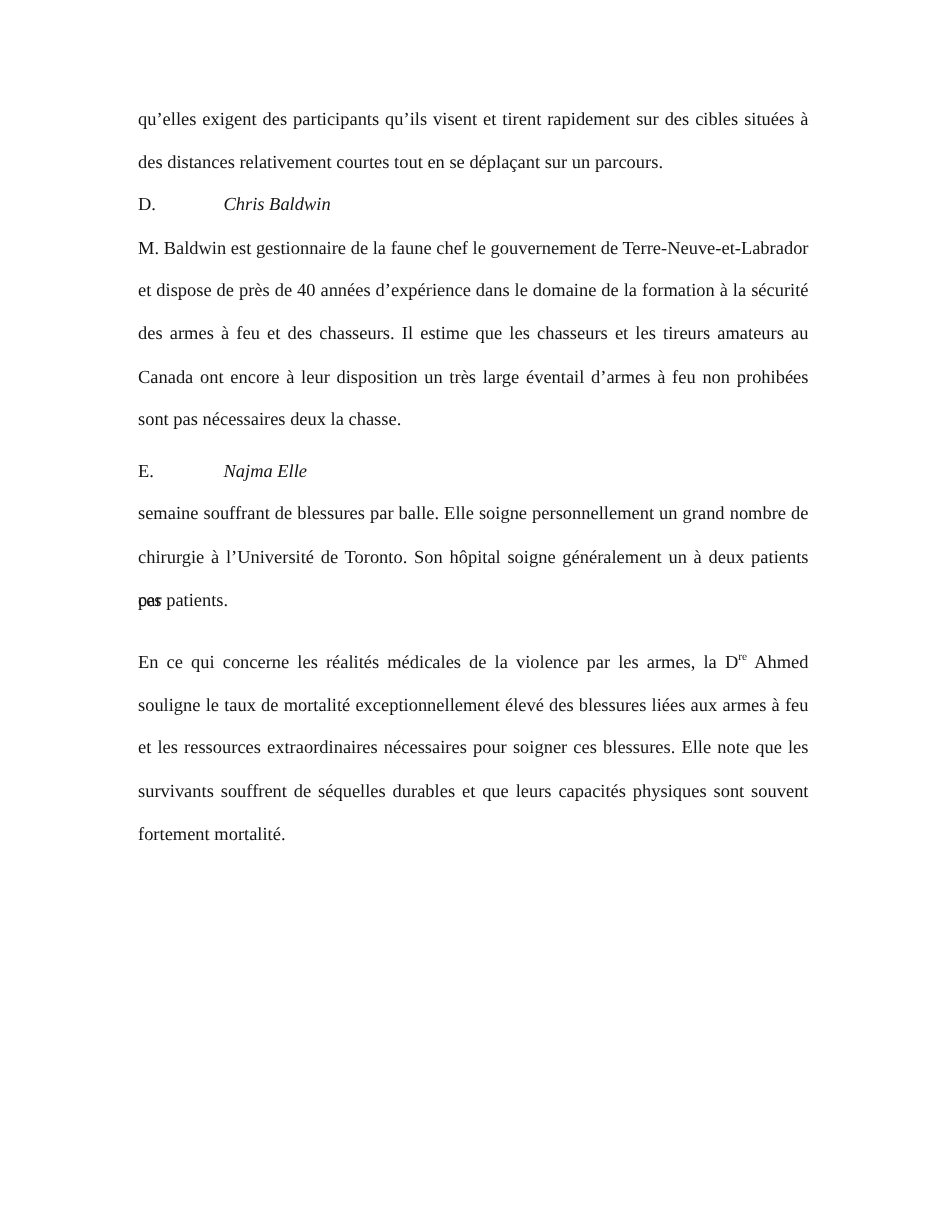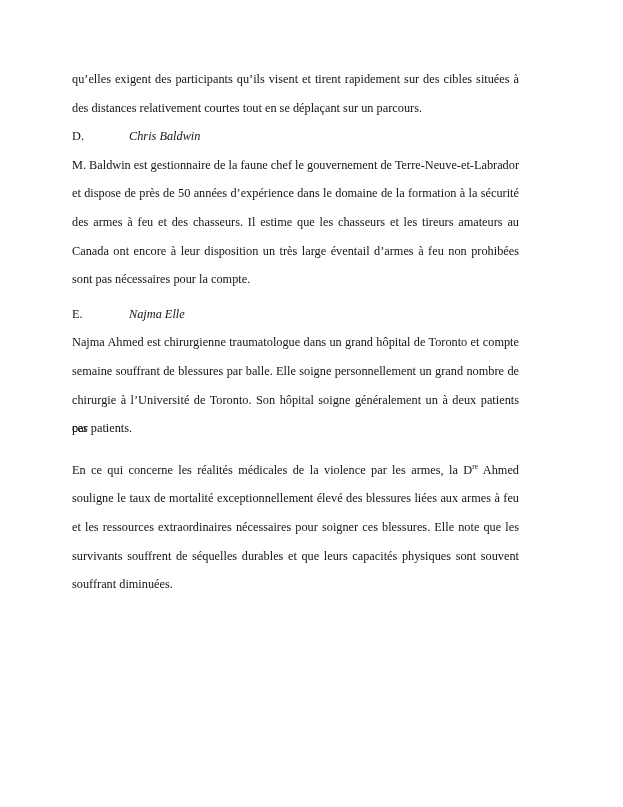--- a/index.html
+++ b/index.html
@@ -10,21 +10,21 @@
   body {
     width: 623px;
     height: 807px;
     position: relative;
     overflow: hidden;
     font-family: "Liberation Serif", "DejaVu Serif", serif;
     color: #141414;
   }
   .doc {
     position: absolute;
-    left: 72px;
+    left: 92px;
     top: 65px;
     width: 447px;
     font-size: 12.3px;
   }
   .paragraph { margin: 0; }
   .line {
     line-height: 28.6px;
     height: 28.6px;
     text-align: justify;
     text-align-last: justify;
@@ -60,32 +60,31 @@
 <body>
 
 <main class="doc">
     <div class="paragraph block-0">
       <div class="line">qu’elles exigent des participants qu’ils visent et tirent rapidement sur des cibles situées à</div>
       <div class="line line-last">des distances relativement courtes tout en se déplaçant sur un parcours.</div>
     </div>
     <div class="heading block-1"><span class="heading-label">D.</span><span class="heading-title">Chris Baldwin</span></div>
     <div class="paragraph block-2">
       <div class="line">M. Baldwin est gestionnaire de la faune chef le gouvernement de Terre-Neuve-et-Labrador</div>
-      <div class="line">et dispose de près de 50 années d’expérience dans le domaine de la formation à la sécurité</div>
+      <div class="line">et dispose de près de 40 années d’expérience dans le domaine de la formation à la sécurité</div>
       <div class="line">des armes à feu et des chasseurs. Il estime que les chasseurs et les tireurs amateurs au</div>
       <div class="line">Canada ont encore à leur disposition un très large éventail d’armes à feu non prohibées</div>
-      <div class="line line-last">sont pas nécessaires pour la compte.</div>
+      <div class="line line-last">sont pas nécessaires deux la chasse.</div>
     </div>
     <div class="heading block-3"><span class="heading-label">E.</span><span class="heading-title">Najma Elle</span></div>
     <div class="paragraph block-4">
-      <div class="line">Najma Ahmed est chirurgienne traumatologue dans un grand hôpital de Toronto et compte</div>
       <div class="line">semaine souffrant de blessures par balle. Elle soigne personnellement un grand nombre de</div>
       <div class="line">chirurgie à l’Université de Toronto. Son hôpital soigne généralement un à deux patients par</div>
       <div class="line line-last">ces patients.</div>
     </div>
     <div class="paragraph block-5">
       <div class="line">En ce qui concerne les réalités médicales de la violence par les armes, la D<sup>re</sup> Ahmed</div>
       <div class="line">souligne le taux de mortalité exceptionnellement élevé des blessures liées aux armes à feu</div>
       <div class="line">et les ressources extraordinaires nécessaires pour soigner ces blessures. Elle note que les</div>
       <div class="line">survivants souffrent de séquelles durables et que leurs capacités physiques sont souvent</div>
-      <div class="line line-last">souffrant diminuées.</div>
+      <div class="line line-last">fortement mortalité.</div>
     </div>
   </main>
 
 </body></html>

